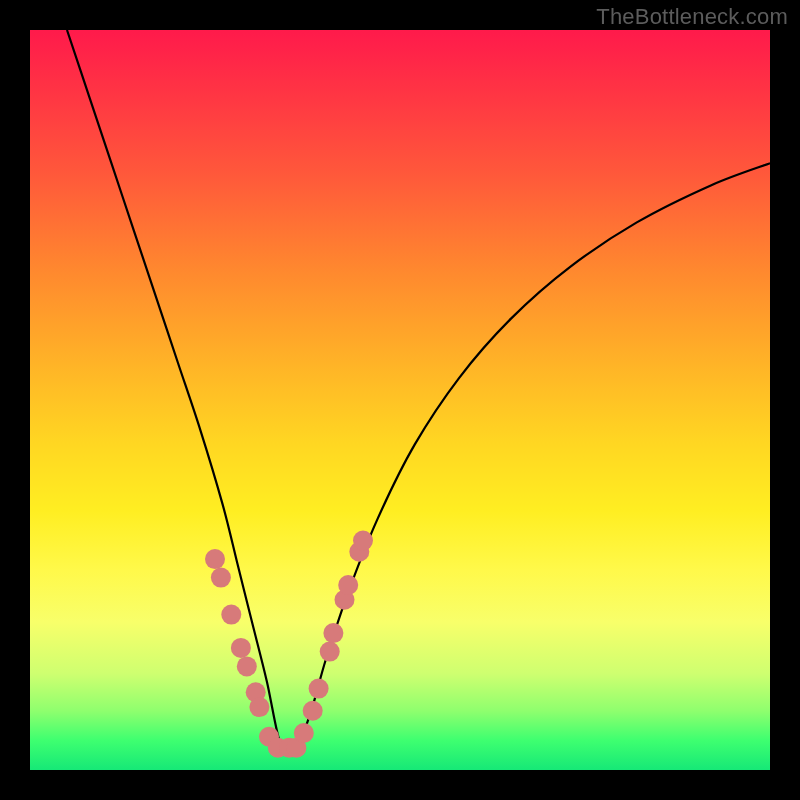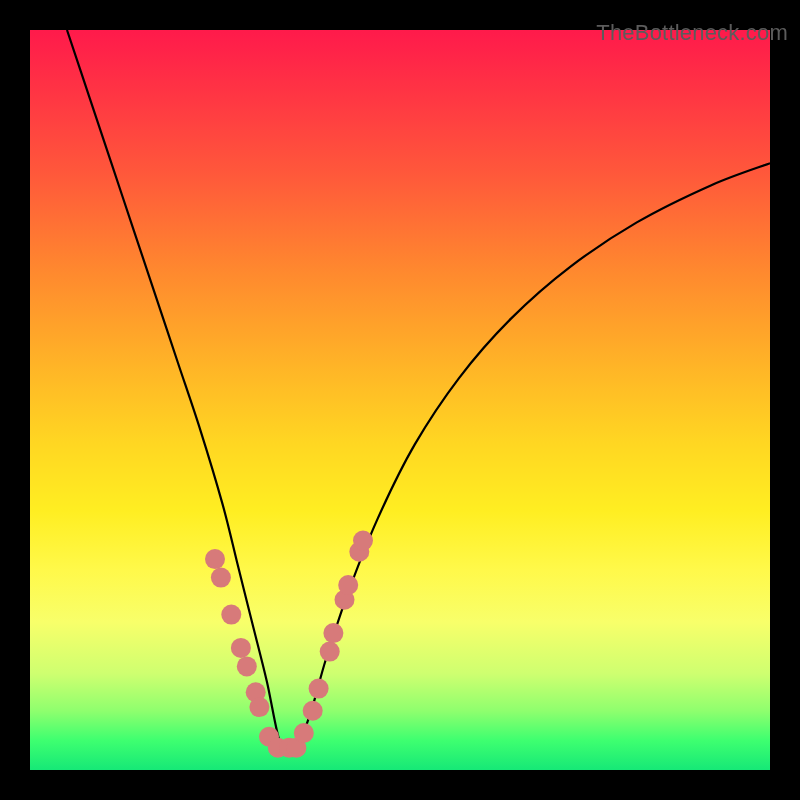--- a/index.html
+++ b/index.html
@@ -33,21 +33,21 @@
       #fff94a 73%,
       #f8ff6a 80%,
       #ceff70 87%,
       #8fff6e 92%,
       #3eff70 96%,
       #16e877 100%
     );
   }
   .watermark {
     position: absolute;
-    top: 20px;
+    top: 4px;
     right: 12px;
     font-size: 22px;
     font-weight: 500;
     color: #5c5c5c;
     letter-spacing: 0.2px;
     user-select: none;
   }
   svg.curve {
     position: absolute;
     left: 0;

